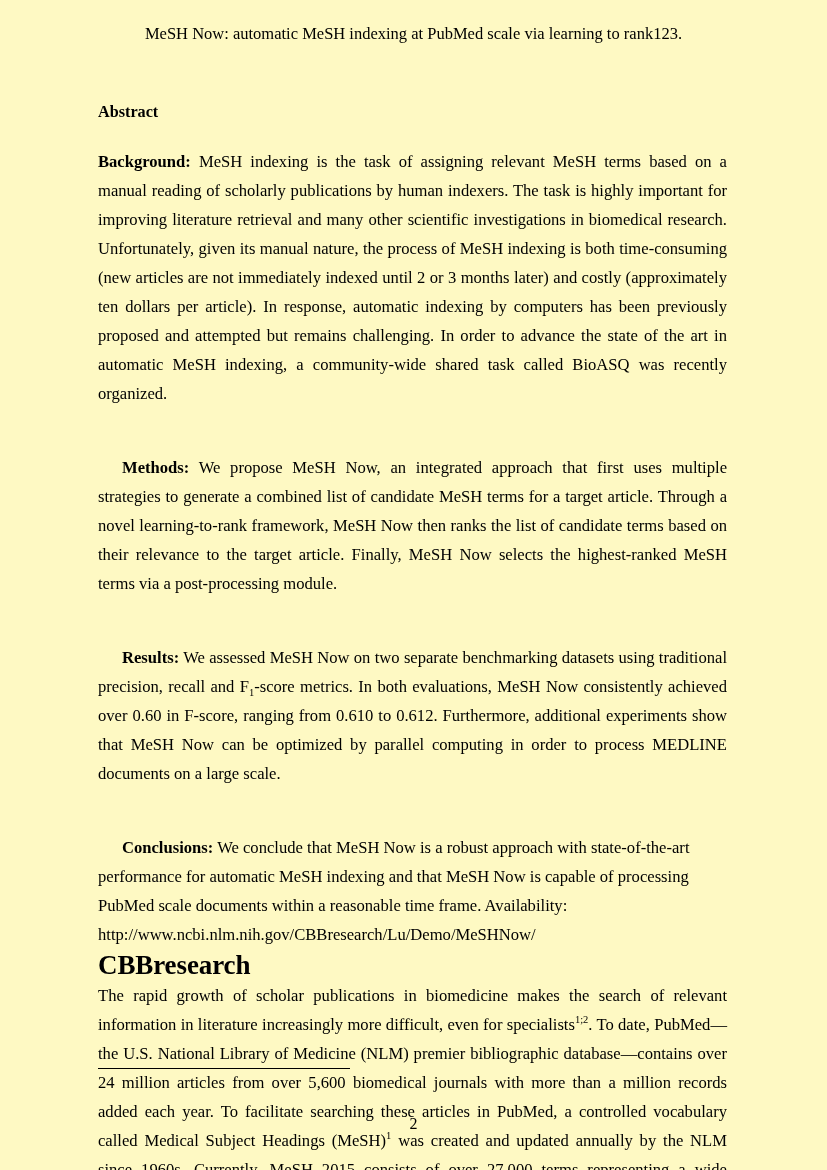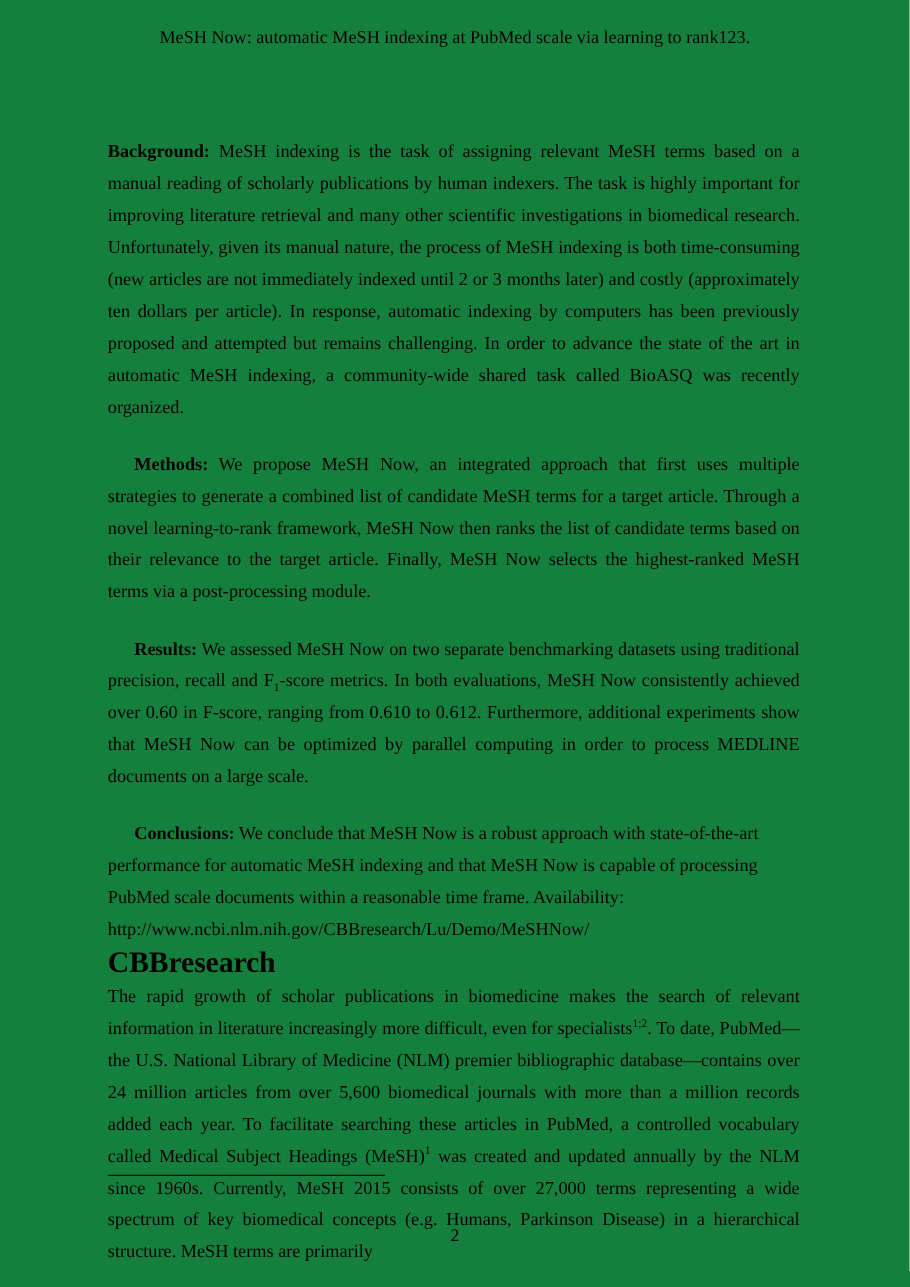--- a/index.html
+++ b/index.html
@@ -8,21 +8,21 @@
     background: #ffffff;
   }
   body {
     font-family: "Liberation Serif", "DejaVu Serif", serif;
     color: #000000;
   }
   .page {
     position: relative;
     width: 827px;
     height: 1170px;
-    background: #15803d;
+    background: #fef9c3;
     overflow: hidden;
     box-sizing: border-box;
   }
   
   .running-head {
     position: absolute;
     top: 24px;
     left: 0;
     width: 827px;
     text-align: center;
@@ -52,21 +52,21 @@
     hyphens: none;
   }
   p.para.first {
     text-indent: 0;
     margin-top: 23px;
   }
   p.para.indent {
     text-indent: 24px;
   }
   p.gap {
-    margin-top: 23px;
+    margin-top: 45px;
   }
   .runin {
     font-weight: bold;
   }
   sup.ref {
     font-size: 10.5px;
     vertical-align: super;
     line-height: 0;
   }
   sub.sb {
@@ -140,20 +140,21 @@
 </style>
 </head>
 <body>
 
 <div class="page">
 
   <div class="running-head">MeSH Now: automatic MeSH indexing at PubMed scale via learning to rank123.</div>
 
   <div class="content">
 
+    <div class="abstract-title">Abstract</div>
 
     <p class="para first"><span class="runin">Background:</span><span> MeSH indexing is the task of assigning relevant MeSH terms based on a manual reading of scholarly publications by human indexers. The task is highly important for improving literature retrieval and many other scientific investigations in biomedical research. Unfortunately, given its manual nature, the process of MeSH indexing is both time-consuming (new articles are not immediately indexed until 2 or 3 months later) and costly (approximately ten dollars per article). In response, automatic indexing by computers has been previously proposed and attempted but remains challenging. In order to advance the state of the art in automatic MeSH indexing, a community-wide shared task called BioASQ was recently organized.</span></p>
 
     <p class="para indent gap"><span class="runin">Methods:</span><span> We propose MeSH Now, an integrated approach that first uses multiple strategies to generate a combined list of candidate MeSH terms for a target article. Through a novel learning-to-rank framework, MeSH Now then ranks the list of candidate terms based on their relevance to the target article. Finally, MeSH Now selects the highest-ranked MeSH terms via a post-processing module.</span></p>
 
     <p class="para indent gap"><span class="runin">Results:</span><span> We assessed MeSH Now on two separate benchmarking datasets using traditional precision, recall and F</span><sub class="sb">1</sub><span>-score metrics. In both evaluations, MeSH Now consistently achieved over 0.60 in F-score, ranging from 0.610 to 0.612. Furthermore, additional experiments show that MeSH Now can be optimized by parallel computing in order to process MEDLINE documents on a large scale.</span></p>
 
     <p class="para indent gap ragged"><span class="runin">Conclusions:</span><span> We conclude that MeSH Now is a robust approach with state-of-the-art performance for automatic MeSH indexing and that MeSH Now is capable of processing PubMed scale documents within a reasonable time frame. Availability: </span><span class="nowrap-url">http://www.ncbi.nlm.nih.gov/CBBresearch/Lu/Demo/MeSHNow/</span></p>
 
 

